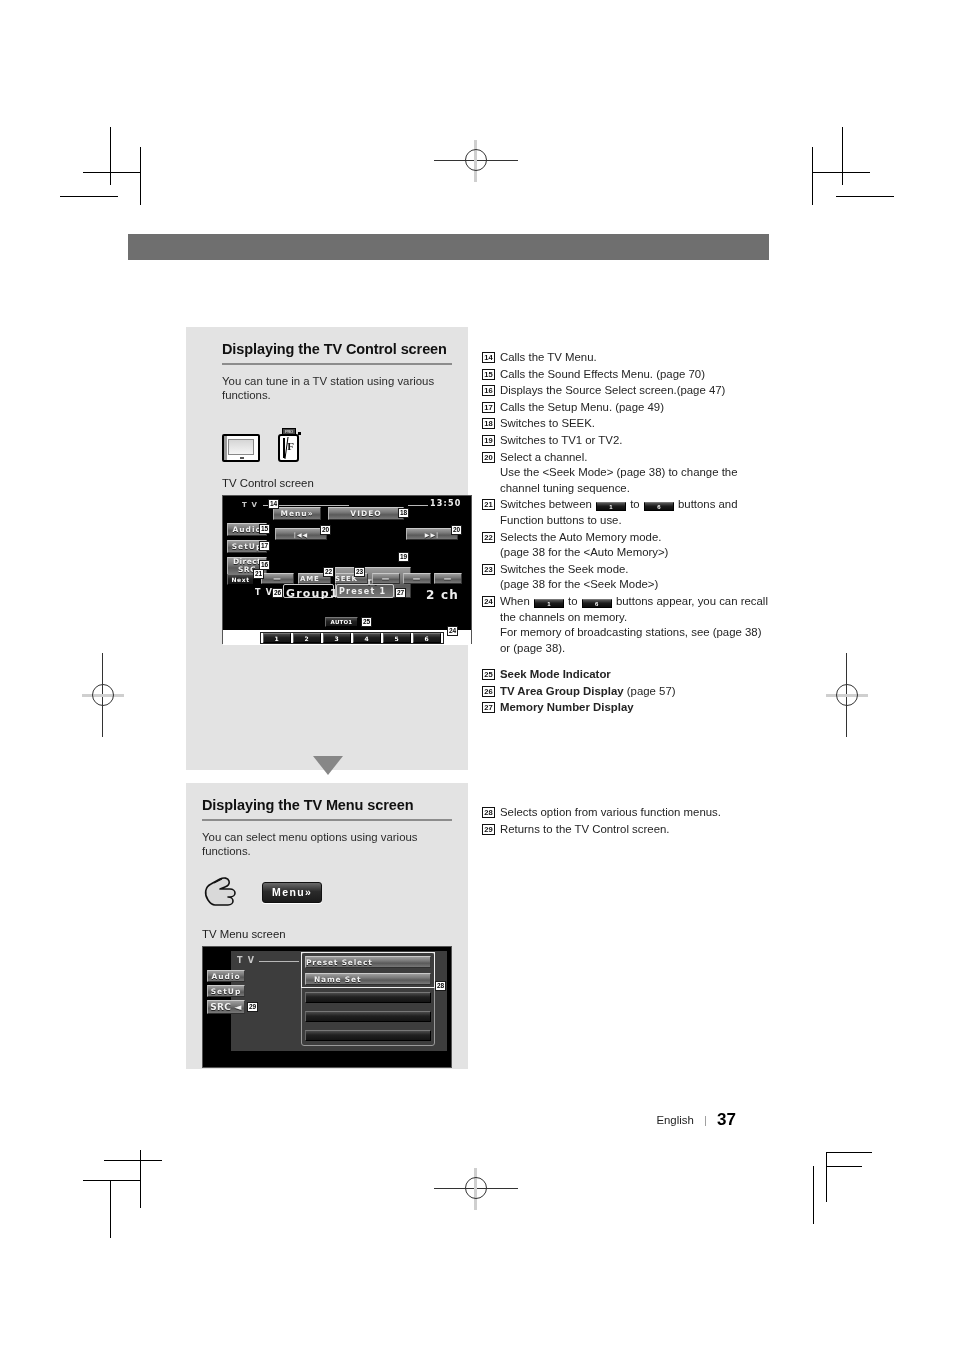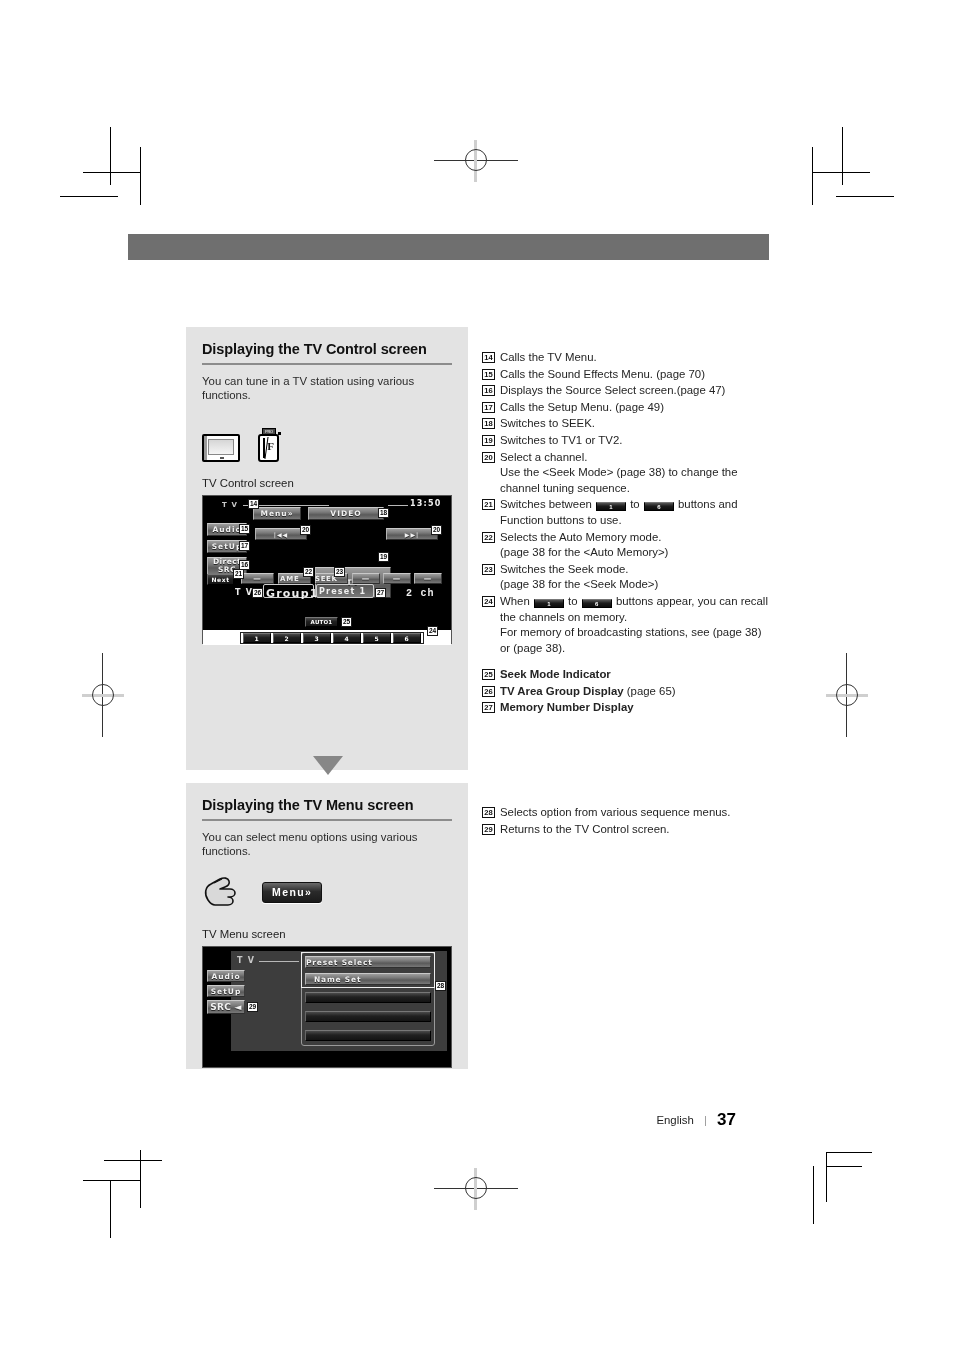--- a/index.html
+++ b/index.html
@@ -36,21 +36,21 @@
     width: 641px; height: 26px;
     background: #6f6f6f;
   }
 
   
   .panel {
     position: absolute;
     background: #e3e3e3;
     box-sizing: border-box;
   }
-  .panel-a { left: 186px; top: 327px; width: 282px; height: 443px; }
+  .panel-a { left: 186px; top: 327px; width: 282px; height: 443px; padding-left: 20px; }
   .panel-b { left: 186px; top: 783px; width: 282px; height: 286px; }
 
   .panel-inner { padding: 14px 16px 0 16px; }
 
   .sect-title {
     font-size: 14.5px;
     font-weight: bold;
     letter-spacing: -0.1px;
     color: #111;
     margin: 0 0 6px 0;
@@ -476,21 +476,21 @@
       <div class="scr-label scr-label-bright" style="left:112px; top:79px; letter-spacing:0.6px;">SEEK</div>
       <div class="btn3d" style="left:149px; top:77px; width:28px; height:11px;">—</div>
       <div class="btn3d" style="left:180px; top:77px; width:28px; height:11px;">—</div>
       <div class="btn3d" style="left:211px; top:77px; width:28px; height:11px;">—</div>
 
       <div class="scr-label scr-label-bright" style="left:32px; top:92px; font-size:8px;">T V</div>
       <div class="outline-box" style="left:60px; top:88px; width:51px; height:14px; border-radius:2px;"></div>
       <div class="scr-label scr-label-bright" style="left:63px; top:91px; font-size:11px;">Group1</div>
       <div class="outline-box" style="left:113px; top:88px; width:58px; height:14px; border-radius:2px;"></div>
       <div class="scr-label scr-label-bright" style="left:116px; top:91px; font-size:8px;">Preset 1</div>
-      <div class="scr-label scr-label-bright" style="left:203px; top:92px; font-size:10px;font-family:Liberation Mono, monospace;">2 ch</div>
+      <div class="scr-label scr-label-bright" style="left:203px; top:92px; font-size:12px;">2 ch</div>
 
       <div class="btn-dark" style="left:102px; top:121px; width:33px; height:10px; font-size:5.5px; letter-spacing:0.2px;">AUTO1</div>
 
       <div style="position:absolute; left:0; top:134px; width:248px; height:15px; background:#fff;"></div>
       <div class="outline-box" style="left:37px; top:136px; width:184px; height:12px; border-color:#222;"></div>
       <div class="btn-dark" style="left:40px; top:137px; width:28px; height:10px; font-size:6px;">1</div>
       <div class="btn-dark" style="left:70px; top:137px; width:28px; height:10px; font-size:6px;">2</div>
       <div class="btn-dark" style="left:100px; top:137px; width:28px; height:10px; font-size:6px;">3</div>
       <div class="btn-dark" style="left:130px; top:137px; width:28px; height:10px; font-size:6px;">4</div>
       <div class="btn-dark" style="left:160px; top:137px; width:28px; height:10px; font-size:6px;">5</div>
@@ -611,33 +611,33 @@
     <span class="num">24</span>
     <span class="txt">When <span class="inline-key">1</span> to <span class="inline-key">6</span> buttons appear, you can recall the channels on memory.<br>For memory of broadcasting stations, see <auto memory=""> (page 38) or <manual memory=""> (page 38).</manual></auto></span>
   </div>
   <div class="item bold gap-top">
     <span class="num">25</span>
     <span class="txt">Seek Mode Indicator</span>
   </div>
   <div class="item bold">
     <span class="num">26</span>
     <span class="txt">
-      <span>TV Area Group Display</span><span class="pgref"> (page 65)</span>
+      <span>TV Area Group Display</span><span class="pgref"> (page 57)</span>
     </span>
   </div>
   <div class="item bold">
     <span class="num">27</span>
     <span class="txt">Memory Number Display</span>
   </div>
 </div>
 
 <div class="bottom-list">
   <div class="item">
     <span class="num">28</span>
-    <span class="txt">Selects option from various sequence menus.</span>
+    <span class="txt">Selects option from various function menus.</span>
   </div>
   <div class="item">
     <span class="num">29</span>
     <span class="txt">Returns to the TV Control screen.</span>
   </div>
 </div>
 
 <div class="footer">
   <span>English</span>
   <span class="sep">|</span>

